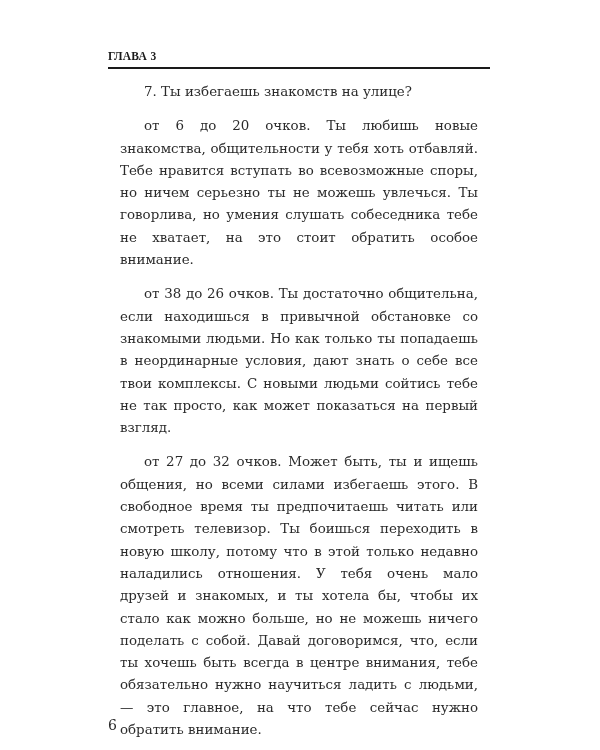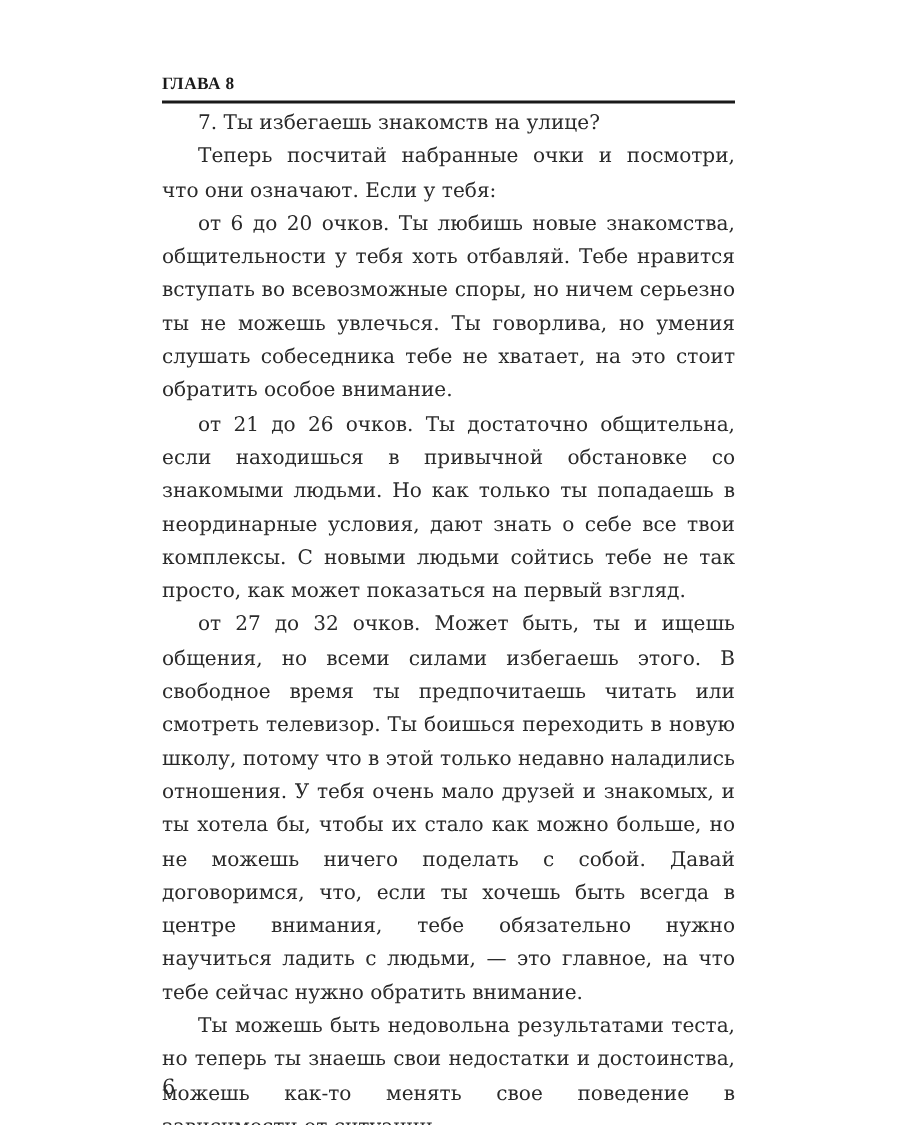--- a/index.html
+++ b/index.html
@@ -1,32 +1,31 @@
 <!DOCTYPE html>
 <html><head>
 <meta charset="utf-8">
 <style>
   html, body { margin:0; padding:0; }
   body { width:600px; height:750px; background:#ffffff; position:relative; overflow:hidden; }
   .page { position:absolute; left:108px; top:48px; width:382px; }
   .header { font-family:"Liberation Serif", serif; font-weight:bold; font-size:11.5px; color:#1a1a1a; letter-spacing:0.3px; height:16px; line-height:16px; }
   .rule { height:2px; background:#1a1a1a; margin-top:3px; width:382px; }
   .body { margin-top:3px; font-family:"DejaVu Serif", serif; font-size:13.4px; line-height:22.3px; color:#2a2a2a; text-align:justify; hyphens:manual; }
-  .body p { margin:0; text-indent:24px; }
+  .body p { margin:12px; text-indent:24px; }
   .pagenum { position:absolute; left:108px; top:717px; font-family:"DejaVu Serif", serif; font-size:14px; color:#2a2a2a; }
 </style>
 </head>
 <body>
 
 <div class="page">
-  <div class="header">ГЛАВА 8</div>
+  <div class="header">ГЛАВА 3</div>
   <div class="rule"></div>
   <div class="body">
     <p>7. Ты избегаешь знакомств на улице?</p>
-    <p>Теперь посчитай набранные очки и посмотри, что они означают. Если у тебя:</p>
     <p>от 6 до 20 очков. Ты любишь новые знакомства, общительности у тебя хоть отбавляй. Тебе нравится вступать во всевозможные споры, но ничем серьезно ты не можешь увлечься. Ты говорлива, но умения слушать собеседника тебе не хватает, на это стоит обратить особое внимание.</p>
-    <p>от 21 до 26 очков. Ты достаточно общительна, если находишься в привычной обстановке со знакомыми людьми. Но как только ты попадаешь в неординарные условия, дают знать о себе все твои комплексы. С новыми людьми сойтись тебе не так просто, как может показаться на первый взгляд.</p>
+    <p>от 38 до 26 очков. Ты достаточно общительна, если находишься в привычной обстановке со знакомыми людьми. Но как только ты попадаешь в неординарные условия, дают знать о себе все твои комплексы. С новыми людьми сойтись тебе не так просто, как может показаться на первый взгляд.</p>
     <p>от 27 до 32 очков. Может быть, ты и ищешь общения, но всеми силами избегаешь этого. В свободное время ты предпочитаешь читать или смотреть телевизор. Ты боишься переходить в новую школу, потому что в этой только недавно наладились отношения. У тебя очень мало друзей и знакомых, и ты хотела бы, чтобы их стало как можно больше, но не можешь ничего поделать с собой. Давай договоримся, что, если ты хочешь быть всегда в центре внимания, тебе обязательно нужно научиться ладить с людьми, — это главное, на что тебе сейчас нужно обратить внимание.</p>
     <p>Ты можешь быть недовольна результатами теста, но теперь ты знаешь свои недостатки и достоинства, можешь как-то менять свое поведение в зависимости от ситуации.</p>
 
   </div>
 </div>
 <div class="pagenum">6</div>
 
 </body></html>

